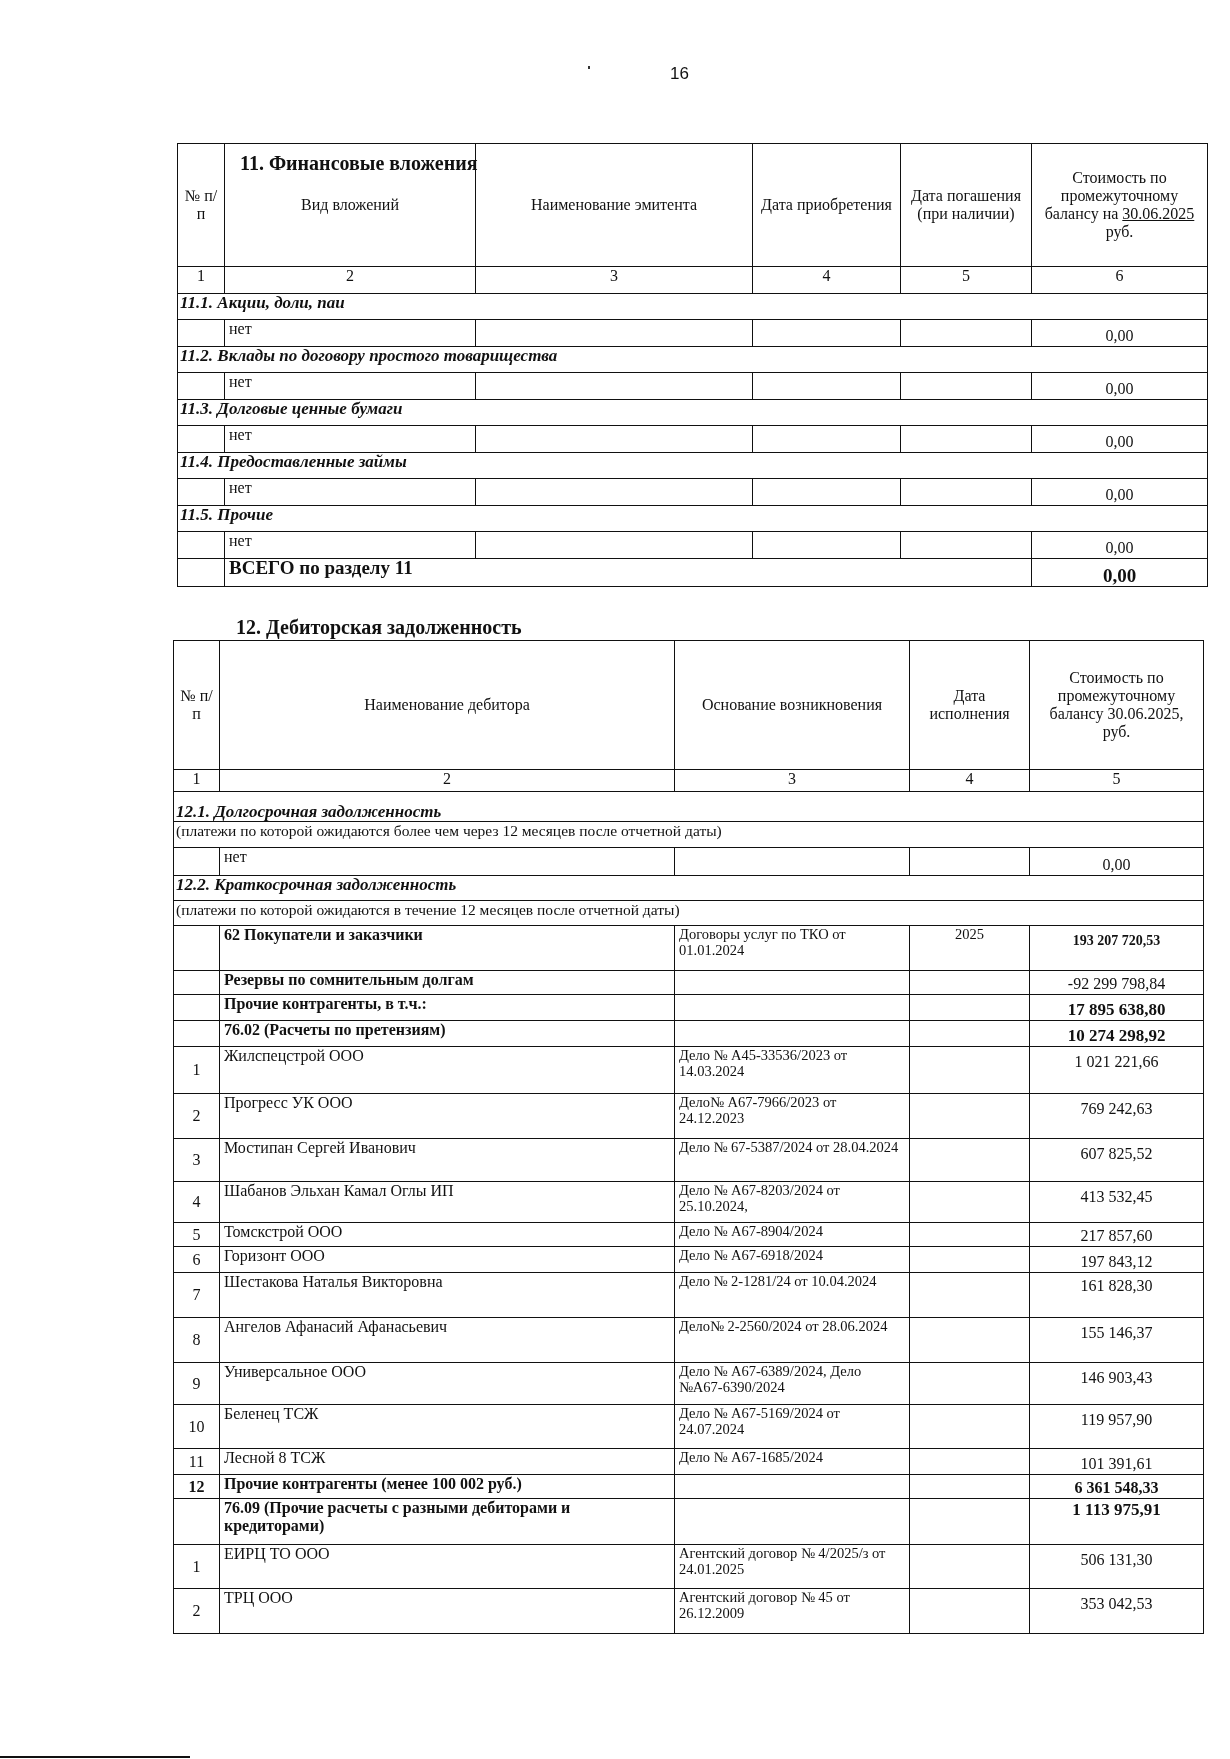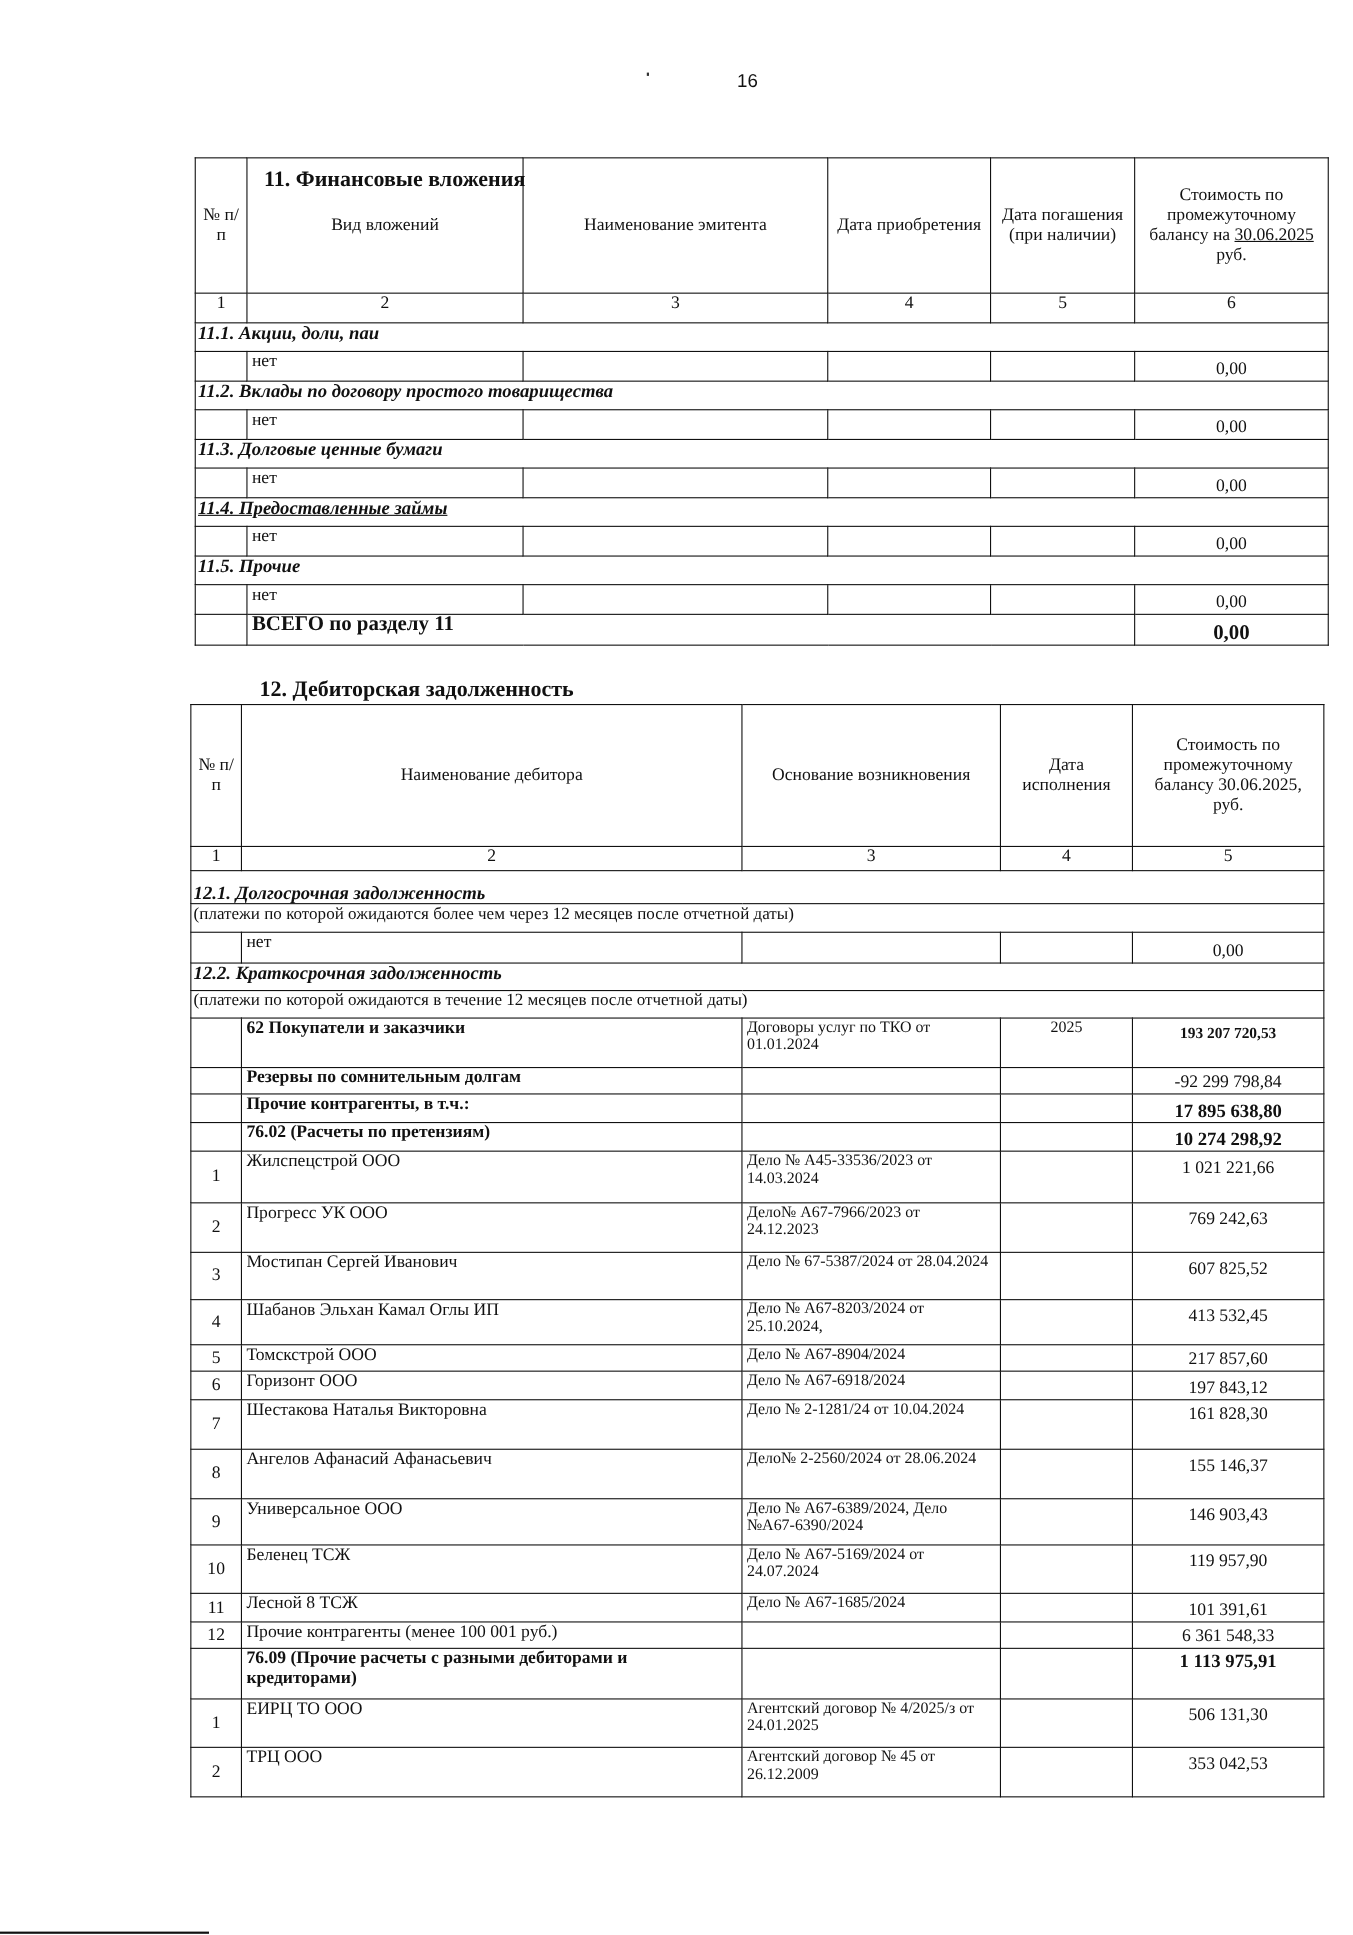--- a/index.html
+++ b/index.html
@@ -92,21 +92,21 @@
       </tr>
   <tr style="height:27px;">
     <td></td>
     <td>нет</td>
     <td></td>
         <td></td>
         <td></td>
     <td class="val">0,00</td>
   </tr>
 
-  <tr style="height:26px;text-decoration:underline;">
+  <tr style="height:26px;">
         <td colspan="6" class="sect">11.4. Предоставленные займы</td>
       </tr>
   <tr style="height:27px;">
     <td></td>
     <td>нет</td>
     <td></td>
         <td></td>
         <td></td>
     <td class="val">0,00</td>
   </tr>
@@ -276,23 +276,23 @@
     <td></td>
     <td class="valtop">119 957,90</td>
   </tr>
   <tr style="height:26px;">
     <td class="c">11</td>
     <td>Лесной 8 ТСЖ</td>
     <td class="small">Дело № А67-1685/2024</td>
     <td></td>
     <td class="val">101 391,61</td>
   </tr>
-  <tr style="height:24px;">
+  <tr style="height:24px;font-weight:bold;">
     <td class="c">12</td>
-    <td>Прочие контрагенты (менее 100 001 руб.)</td>
+    <td>Прочие контрагенты (менее 100 002 руб.)</td>
     <td class="small"></td>
     <td></td>
     <td class="val">6 361 548,33</td>
   </tr>
 
   <tr style="height:46px;">
     <td></td>
     <td class="b">76.09 (Прочие расчеты с разными дебиторами и кредиторами)</td>
     <td></td>
         <td></td>

